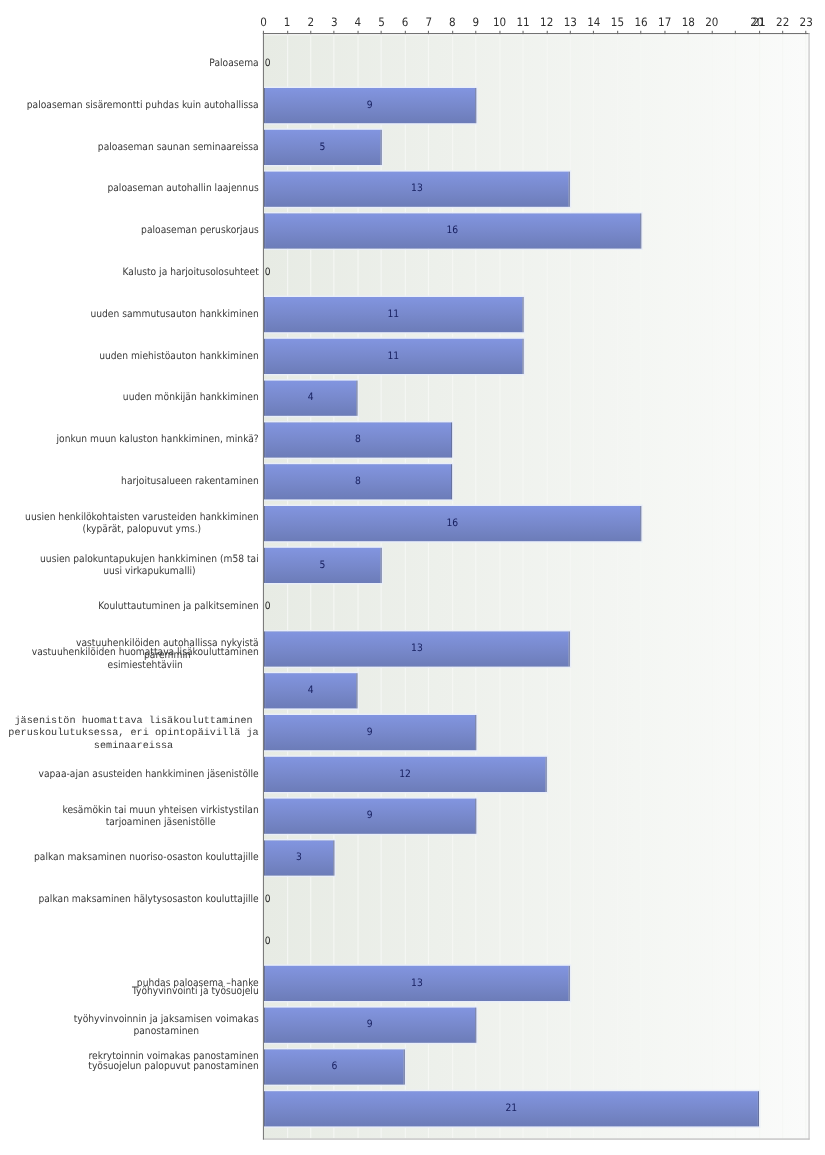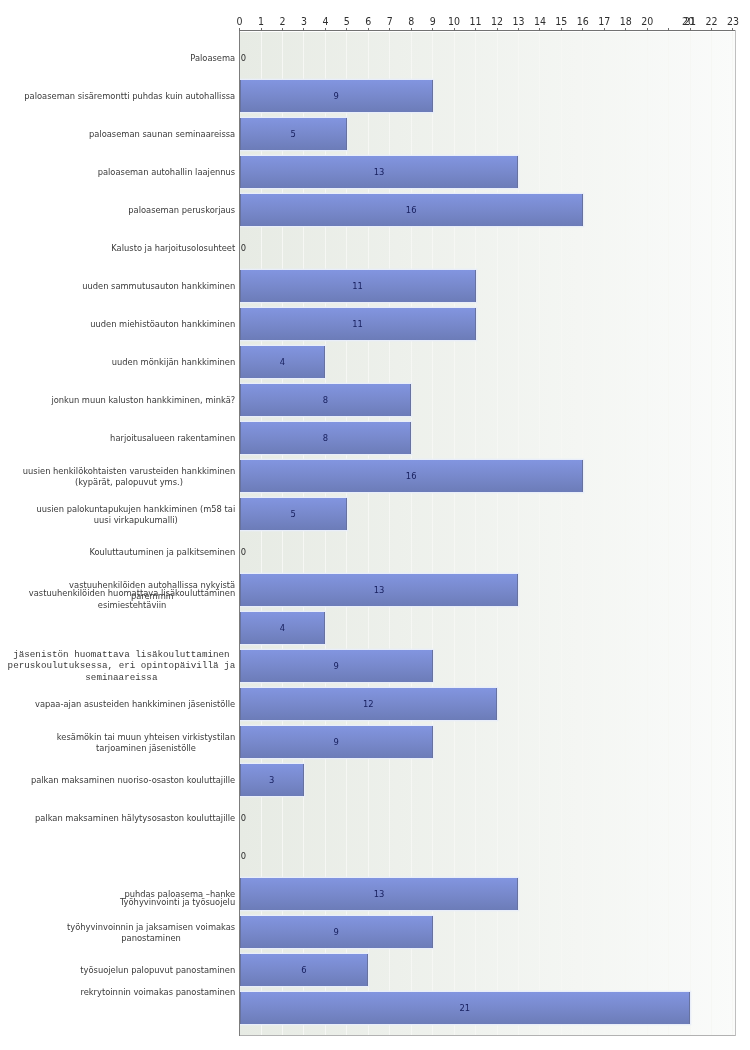--- a/index.html
+++ b/index.html
@@ -286,15 +286,15 @@
       <div class="cat-label" style="top: 698.353px;">vapaa-ajan asusteiden hankkiminen jäsenistölle</div>
       <div class="cat-label" style="top: 730.556px;">kesämökin tai muun yhteisen virkistystilan
 tarjoaminen jäsenistölle</div>
       <div class="cat-label" style="top: 774.353px;">palkan maksaminen nuoriso-osaston kouluttajille</div>
       <div class="cat-label" style="top: 812.353px;">palkan maksaminen hälytysosaston kouluttajille</div>
       <div class="cat-label" style="top: 850.353px; margin-top: 46px;">Työhyvinvointi ja työsuojelu</div>
       <div class="cat-label" style="top: 888.353px;">puhdas paloasema –hanke</div>
       <div class="cat-label" style="top: 920.556px;">työhyvinvoinnin ja jaksamisen voimakas
 panostaminen</div>
       <div class="cat-label" style="top: 964.353px;">työsuojelun palopuvut panostaminen</div>
-      <div class="cat-label" style="top: 986px;">rekrytoinnin voimakas panostaminen</div>
+      <div class="cat-label" style="top: 955px;">rekrytoinnin voimakas panostaminen</div>
     </div>
 </div>
 
 </body></html>

